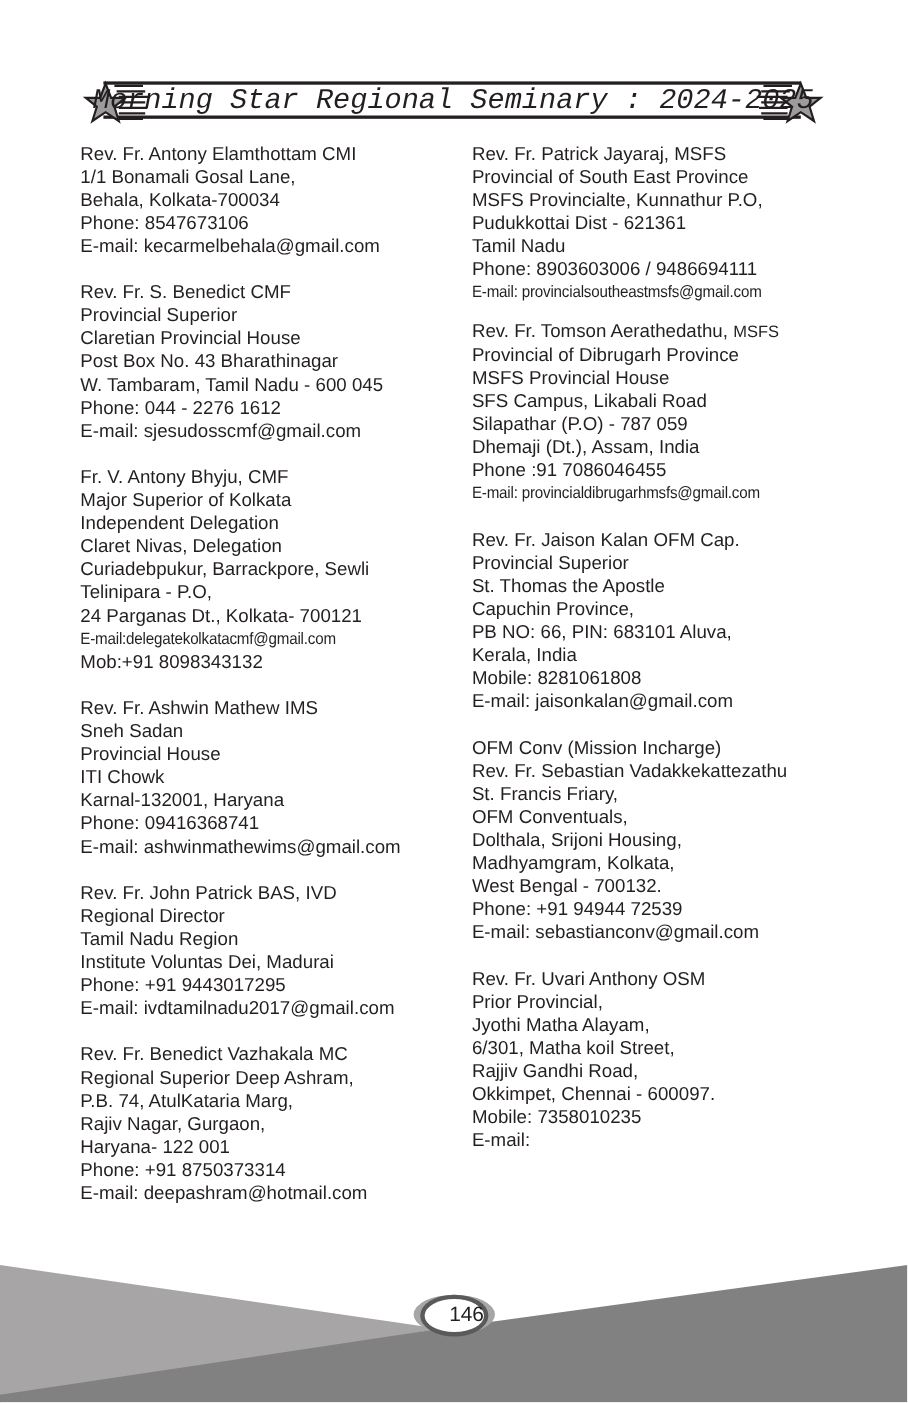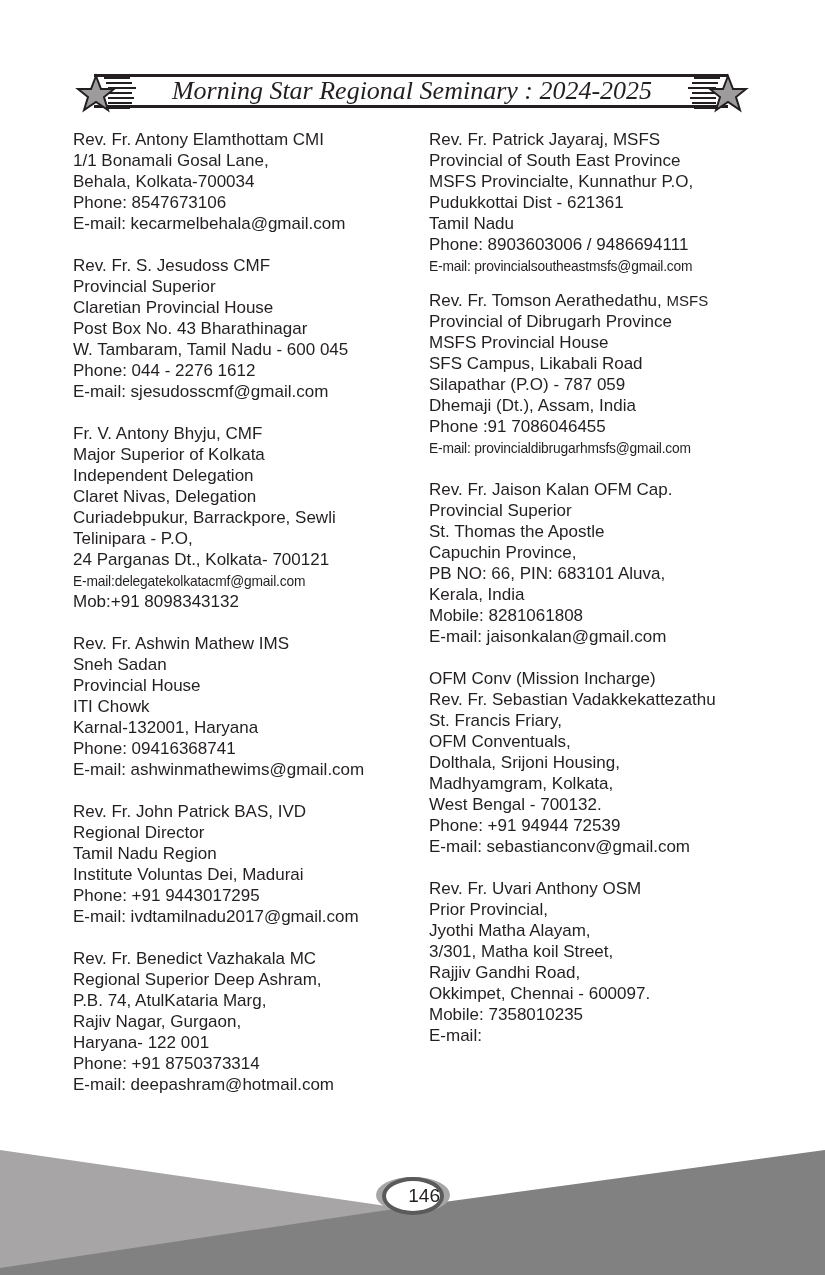--- a/index.html
+++ b/index.html
@@ -1,19 +1,19 @@
 <!DOCTYPE html>
 <html><head>
   <meta charset="utf-8">
   <style>
     html, body { margin: 0; padding: 0; background: #ffffff; }
     body { width: 825px; height: 1275px; position: relative; overflow: hidden; font-family: "Liberation Sans", sans-serif; color: #231f20; }
     .header { position: absolute; left: 74px; top: 74px; width: 676px; height: 38px; }
     .header-band { position: absolute; left: 20px; top: 0; width: 634px; height: 34px; border-top: 3px solid #231f20; border-bottom: 3px solid #231f20; box-sizing: border-box; }
-    .header-title { position: absolute; left: 0; right: 0; top: 2px; text-align: center; font-family: Liberation Serif, serif; font-style: italic; font-size: 26px; color: #231f20; white-space: nowrap; }
+    .header-title { position: absolute; left: 0; right: 0; top: 2px; text-align: center; font-family: Liberation Mono, monospace; font-style: italic; font-size: 26px; color: #231f20; white-space: nowrap; }
     .star-left { position: absolute; left: 0; top: -2px; width: 70px; height: 44px; }
     .star-right { position: absolute; right: 0; top: -2px; width: 70px; height: 44px; }
     .col { position: absolute; top: 129px; width: 345px; }
     .col-left { left: 73px; }
     .col-right { left: 416px; width: 350px; margin-left: 13px; }
     .entry { margin-bottom: 21px; }
     .entry .name { font-weight: normal; font-size: 17px; line-height: 21px; white-space: nowrap; }
     .entry .line { font-size: 17px; line-height: 21px; white-space: nowrap; }
     .entry .line.small { font-size: 15px; letter-spacing: -0.2px; transform: scaleX(0.92); transform-origin: left center; }
     .name .small-suffix { font-size: 15px; }
@@ -55,21 +55,21 @@
 
 <div class="col col-left">
   <div class="entry">
     <div class="name">Rev. Fr. Antony Elamthottam CMI</div>
     <div class="line">1/1 Bonamali Gosal Lane,</div>
     <div class="line">Behala, Kolkata-700034</div>
     <div class="line">Phone: 8547673106</div>
     <div class="line">E-mail: kecarmelbehala@gmail.com</div>
   </div>
   <div class="entry">
-    <div class="name">Rev. Fr. S. Jesudoss CMF</div>
+    <div class="name">Rev. Fr. S. Benedict CMF</div>
     <div class="line">Provincial Superior</div>
     <div class="line">Claretian Provincial House</div>
     <div class="line">Post Box No. 43 Bharathinagar</div>
     <div class="line">W. Tambaram, Tamil Nadu - 600 045</div>
     <div class="line">Phone: 044 - 2276 1612</div>
     <div class="line">E-mail: sjesudosscmf@gmail.com</div>
   </div>
   <div class="entry">
     <div class="name">Fr. V. Antony Bhyju, CMF</div>
     <div class="line">Major Superior of Kolkata</div>
@@ -147,21 +147,21 @@
     <div class="line">Dolthala, Srijoni Housing,</div>
     <div class="line">Madhyamgram, Kolkata,</div>
     <div class="line">West Bengal - 700132.</div>
     <div class="line">Phone: +91 94944 72539</div>
     <div class="line">E-mail: sebastianconv@gmail.com</div>
   </div>
   <div class="entry">
     <div class="name">Rev. Fr. Uvari Anthony OSM</div>
     <div class="line">Prior Provincial,</div>
     <div class="line">Jyothi Matha Alayam,</div>
-    <div class="line">3/301, Matha koil Street,</div>
+    <div class="line">6/301, Matha koil Street,</div>
     <div class="line">Rajjiv Gandhi Road,</div>
     <div class="line">Okkimpet, Chennai - 600097.</div>
     <div class="line">Mobile: 7358010235</div>
     <div class="line">E-mail:</div>
   </div>
 </div>
 
 <svg class="footer" viewBox="0 0 825 145" preserveAspectRatio="none">
   <polygon points="0,20 400,78 0,145" fill="#a7a5a6"></polygon>
   <polygon points="825,20 825,145 0,145 0,138 400,78" fill="#818181"></polygon>

